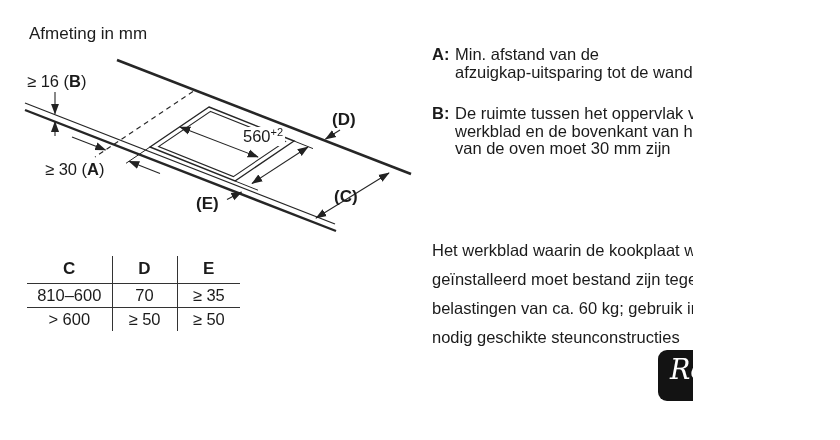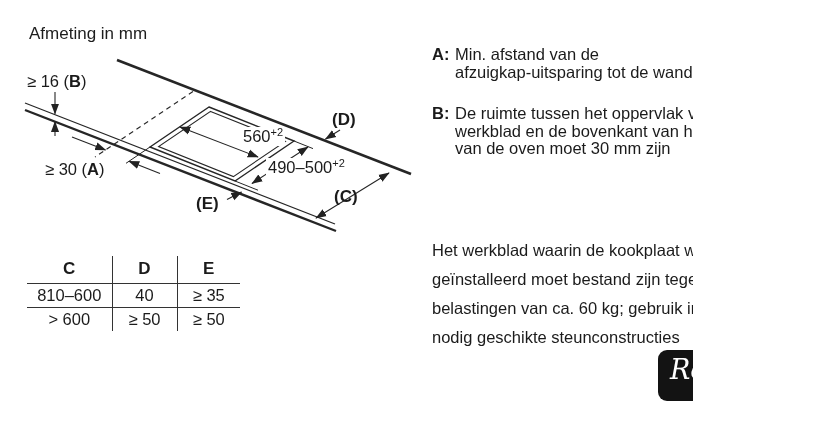--- a/index.html
+++ b/index.html
@@ -87,38 +87,37 @@
       <line x1="227" y1="199.5" x2="241.5" y2="192" stroke-width="1.1" marker-end="url(#arw)"></line>
     </g>
   </svg>
 
   <div class="dlab" style="left:27px; top:72px;"><span>≥ 16 (</span><b>B</b><span>)</span></div>
 
   <div class="dlab" style="left:45px; top:160px;"><span>≥ 30 (</span><b>A</b><span>)</span></div>
 
   <div class="dlab boxed" style="left:200px; top:127px;margin-left:41px;"><span>560</span><sup>+2</sup></div>
 
-  <div class="dlab boxed" style="left:266px; top:158px;"><span>490–500</span><sup>+2</sup></div>
 
   <div class="dlab bold" style="left:332px; top:110px;">(D)</div>
   <div class="dlab bold" style="left:334px; top:187px;">(C)</div>
   <div class="dlab bold" style="left:196px; top:194px;">(E)</div>
 
   <table class="spec-table">
     <thead>
       <tr>
         <th class="c1">C</th>
         <th class="c2">D</th>
         <th class="c3">E</th>
       </tr>
     </thead>
     <tbody>
       <tr class="first">
         <td class="c1">810–600</td>
-        <td class="c2">40</td>
+        <td class="c2">70</td>
         <td class="c3">≥ 35</td>
       </tr>
       <tr>
         <td class="c1">&gt; 600</td>
         <td class="c2">≥ 50</td>
         <td class="c3">≥ 50</td>
       </tr>
     </tbody>
   </table>
 

